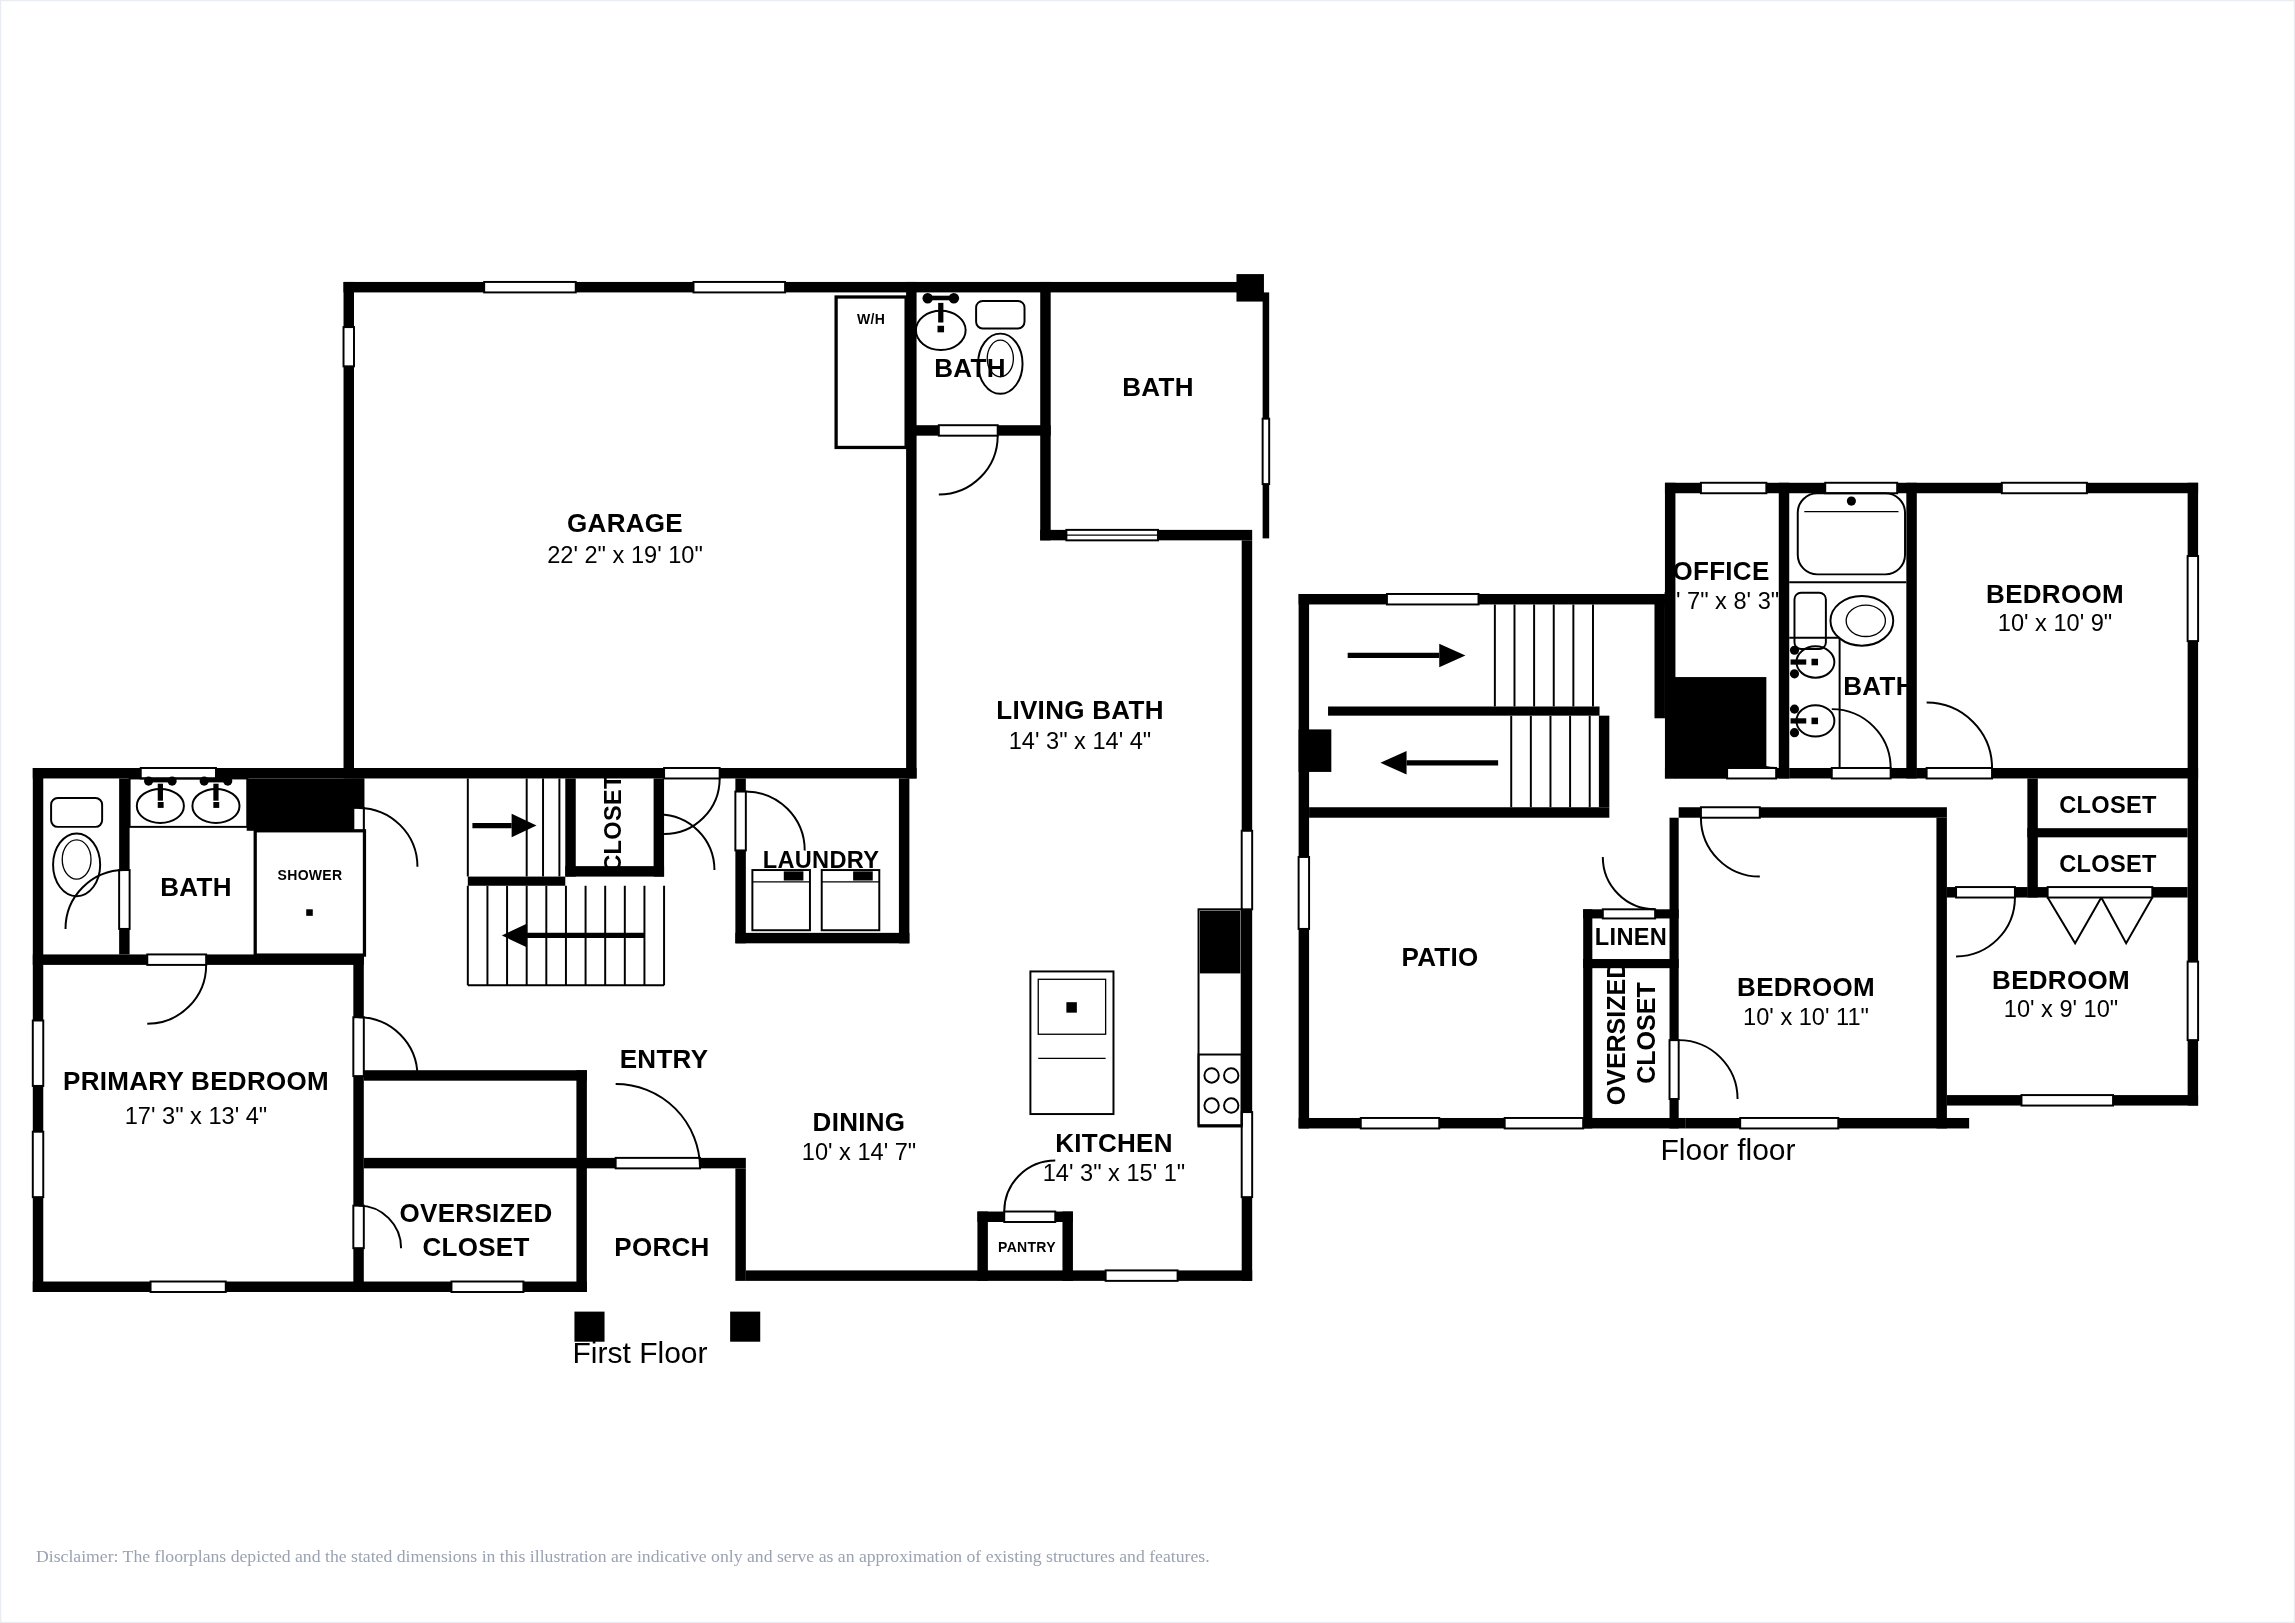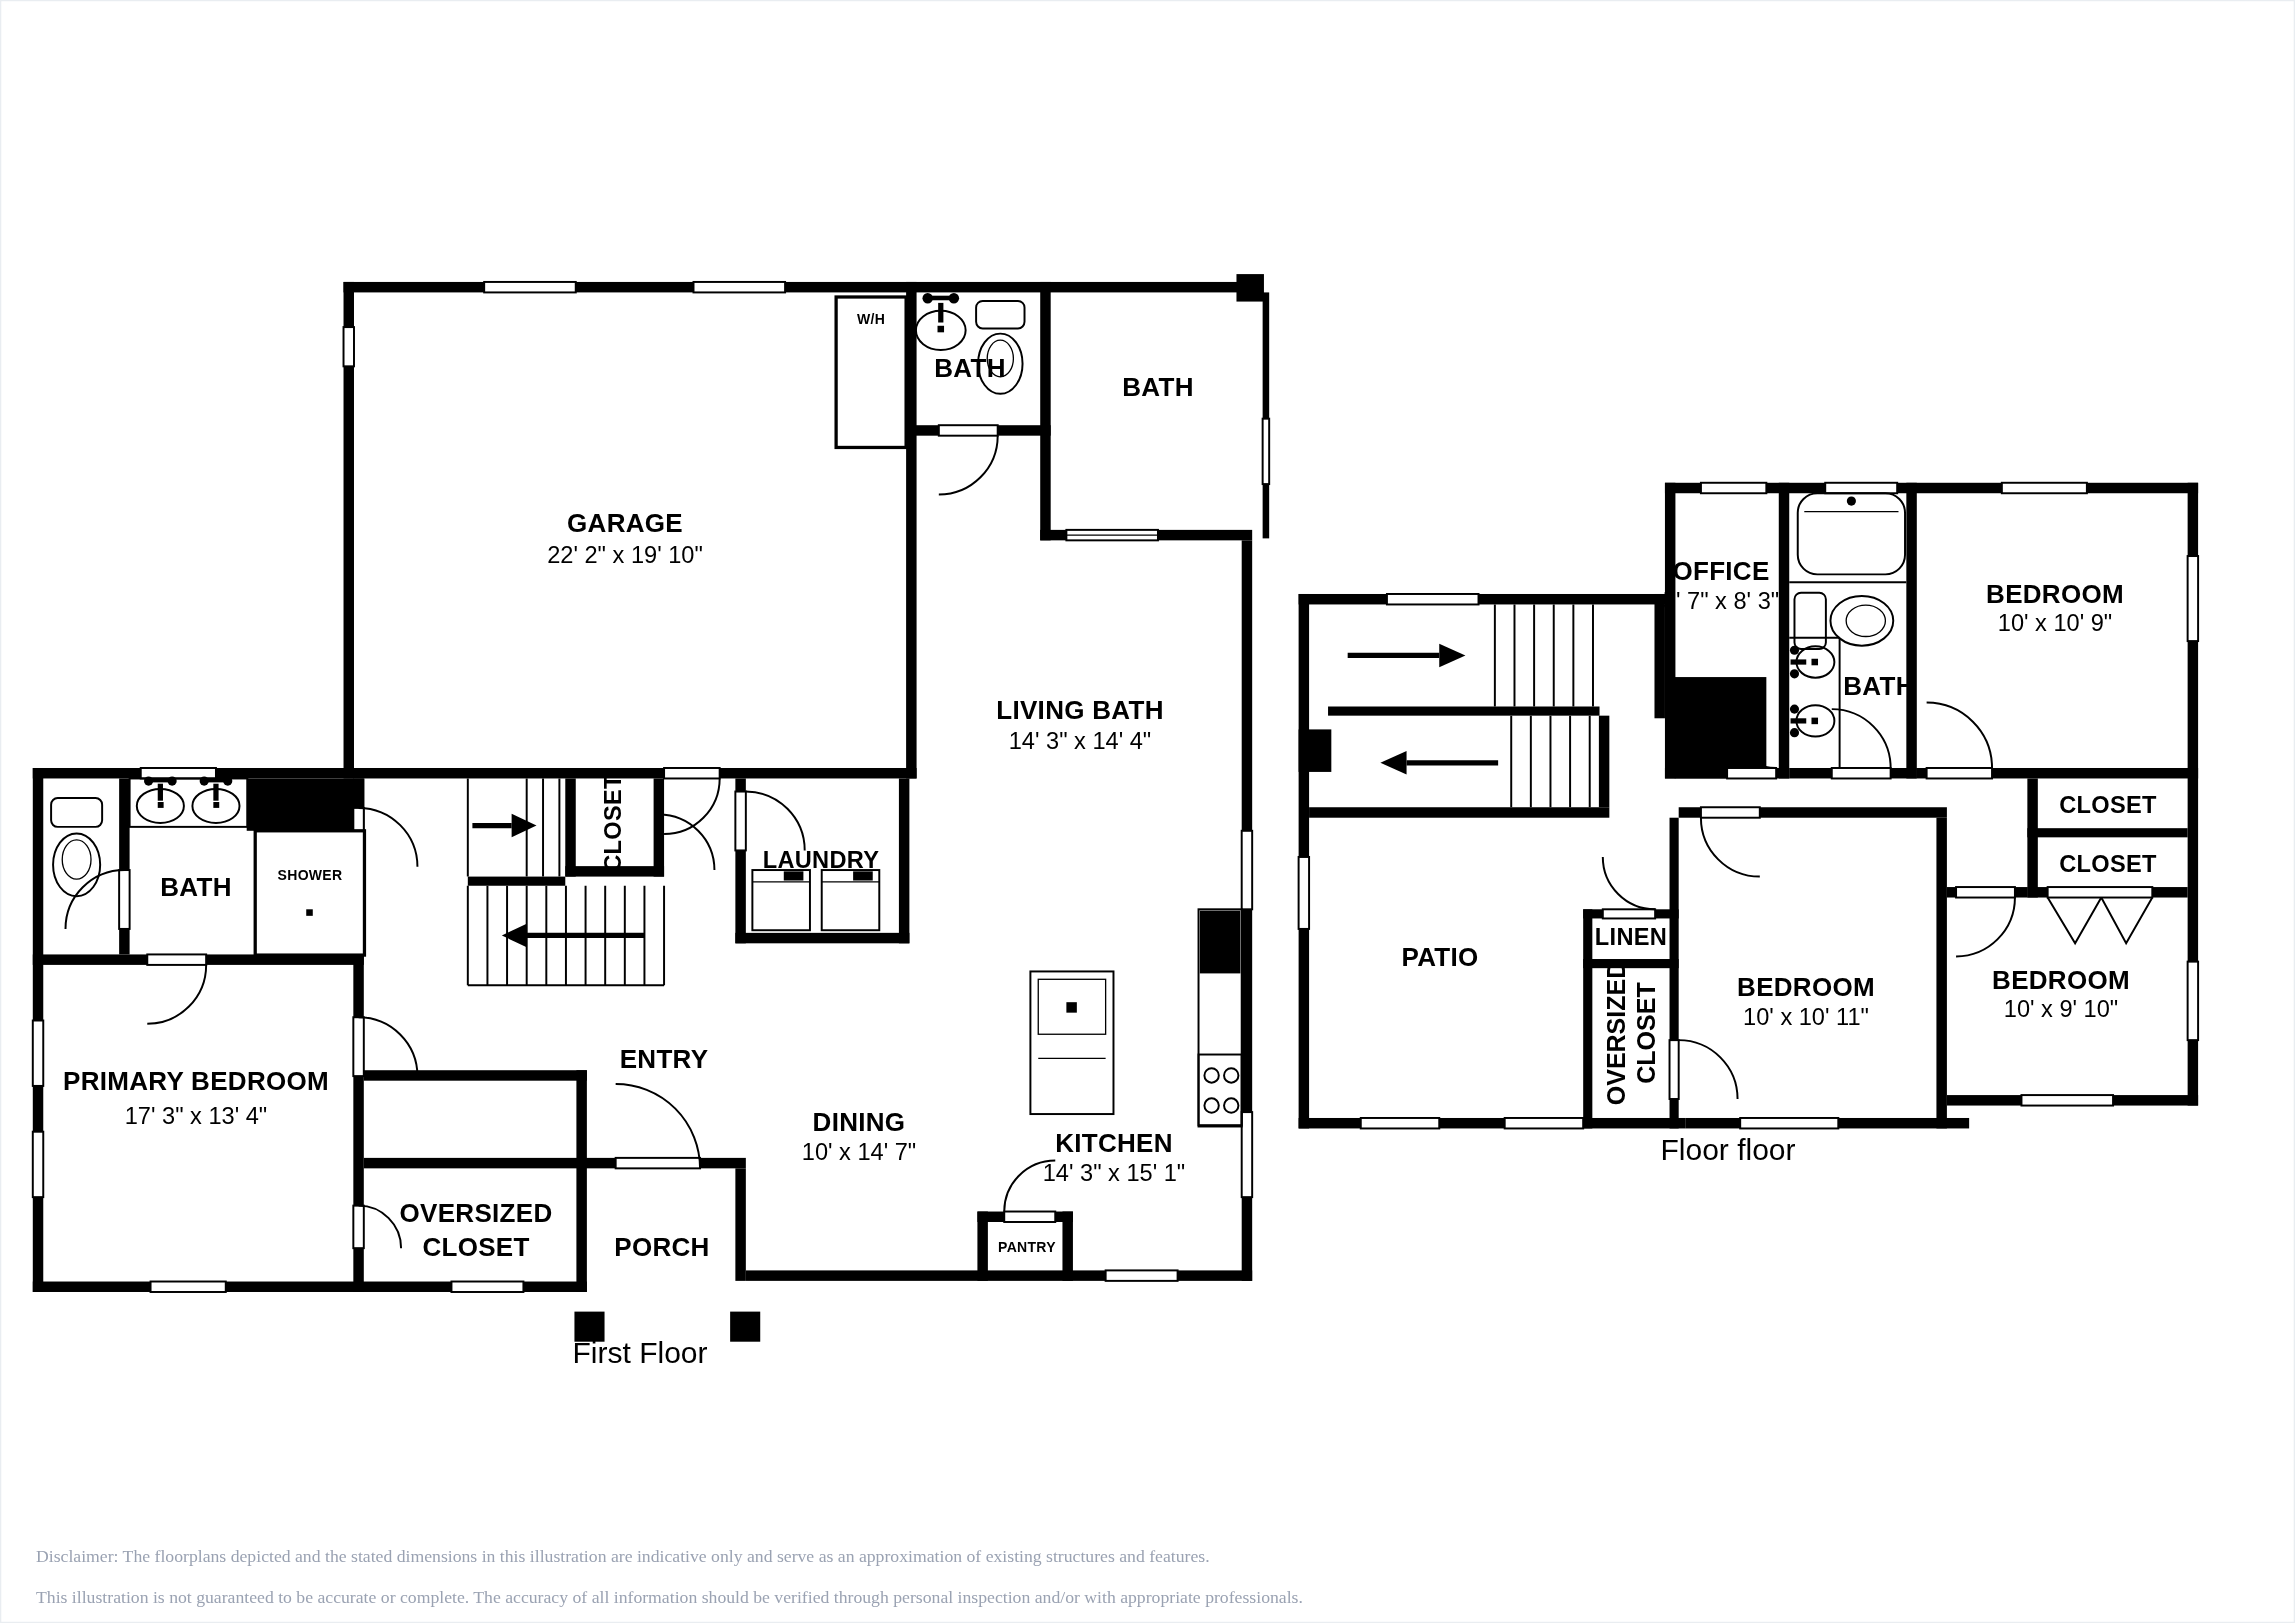--- a/index.html
+++ b/index.html
@@ -338,16 +338,15 @@
   <div>OVERSIZED</div>
   <div>CLOSET</div>
 </div>
 <div class="lbl" style="left:1806px;top:987px">BEDROOM</div>
 <div class="lbl dims" style="left:1806px;top:1017px">10' x 10' 11"</div>
 <div class="lbl" style="left:2061px;top:980px">BEDROOM</div>
 <div class="lbl dims" style="left:2061px;top:1009px">10' x 9' 10"</div>
 <div class="lbl caption" style="left:1728px;top:1150px">Floor floor</div>
 
 <div class="disc" style="left:36px;top:1546px">Disclaimer: The floorplans depicted and the stated dimensions in this illustration are indicative only and serve as an approximation of existing structures and features.</div>
-<div class="disc" style="left:36px;top:1587px">This illustration is not guaranteed to be accurate or complete. The accuracy of all information should be verified through personal inspection and/or with appropriate professionals.</div>
 
 </div>
 
 
 </body></html>

